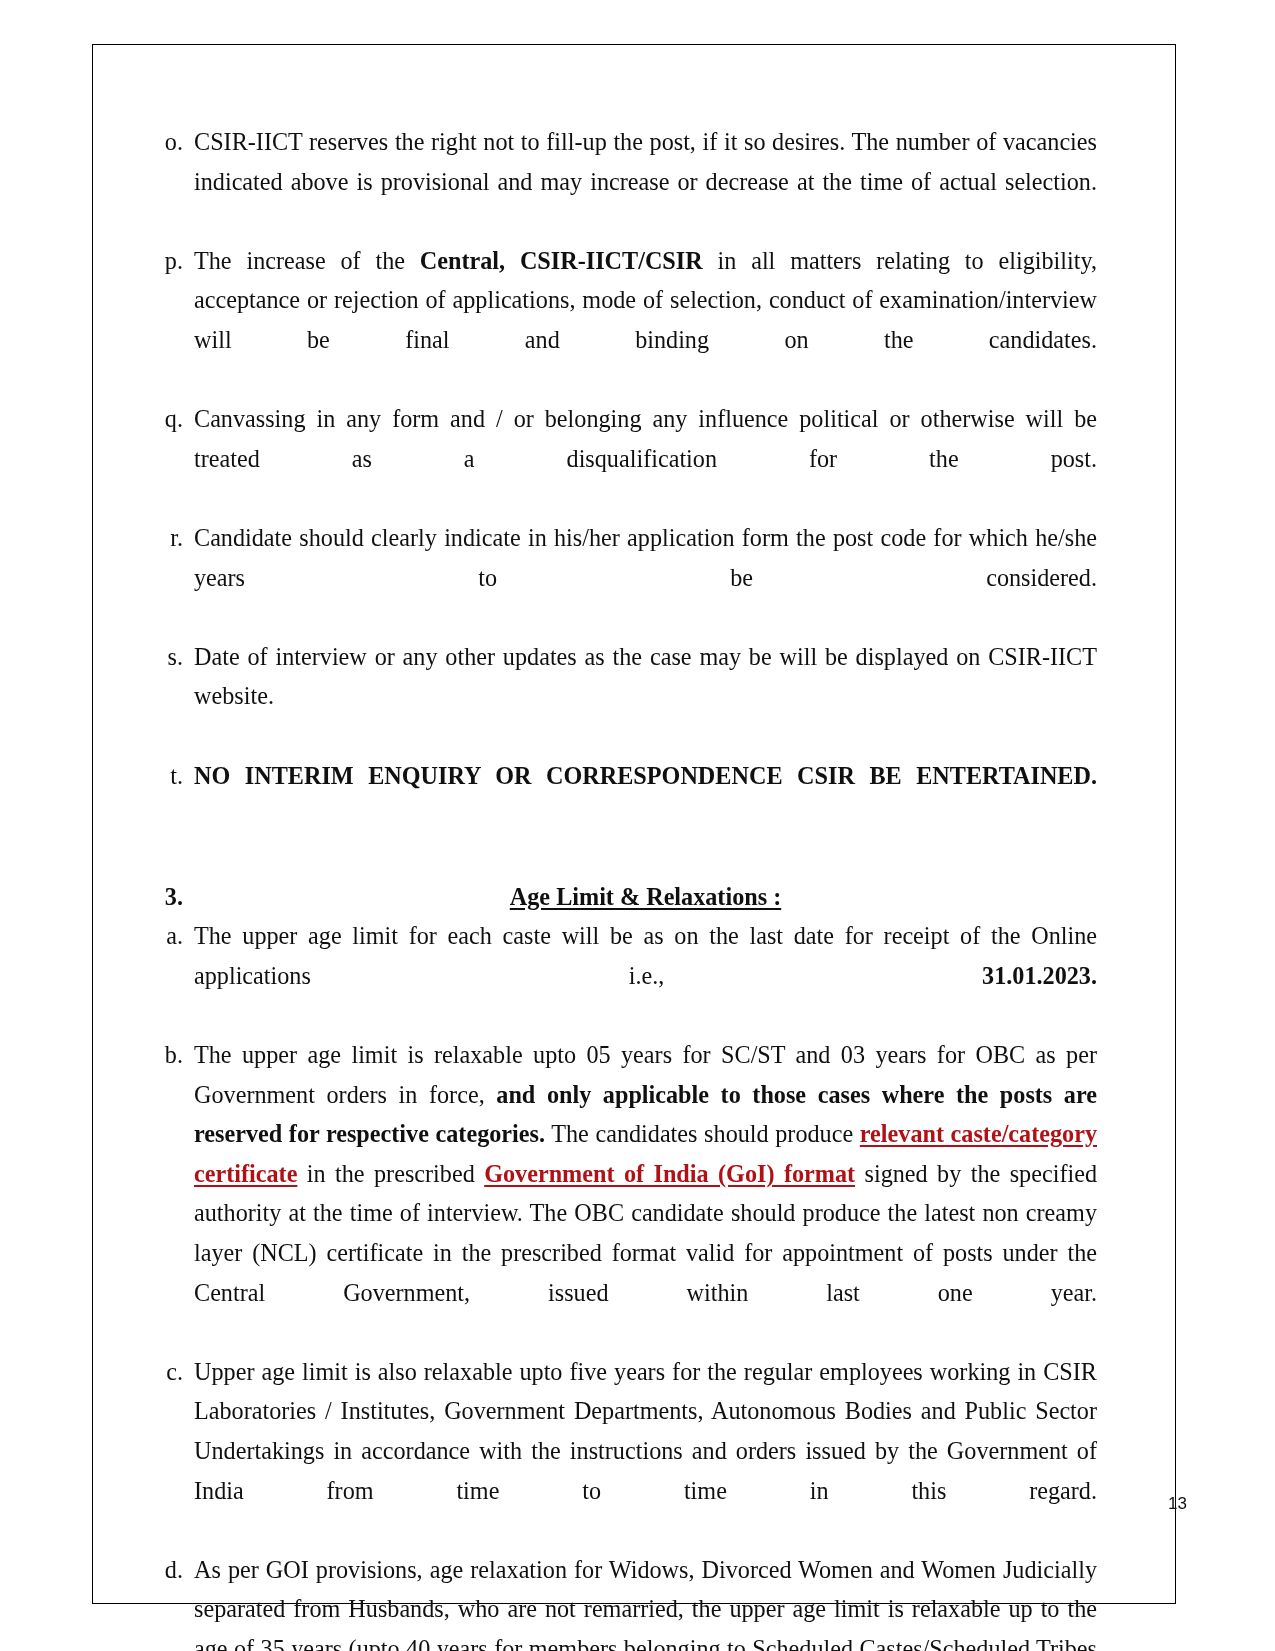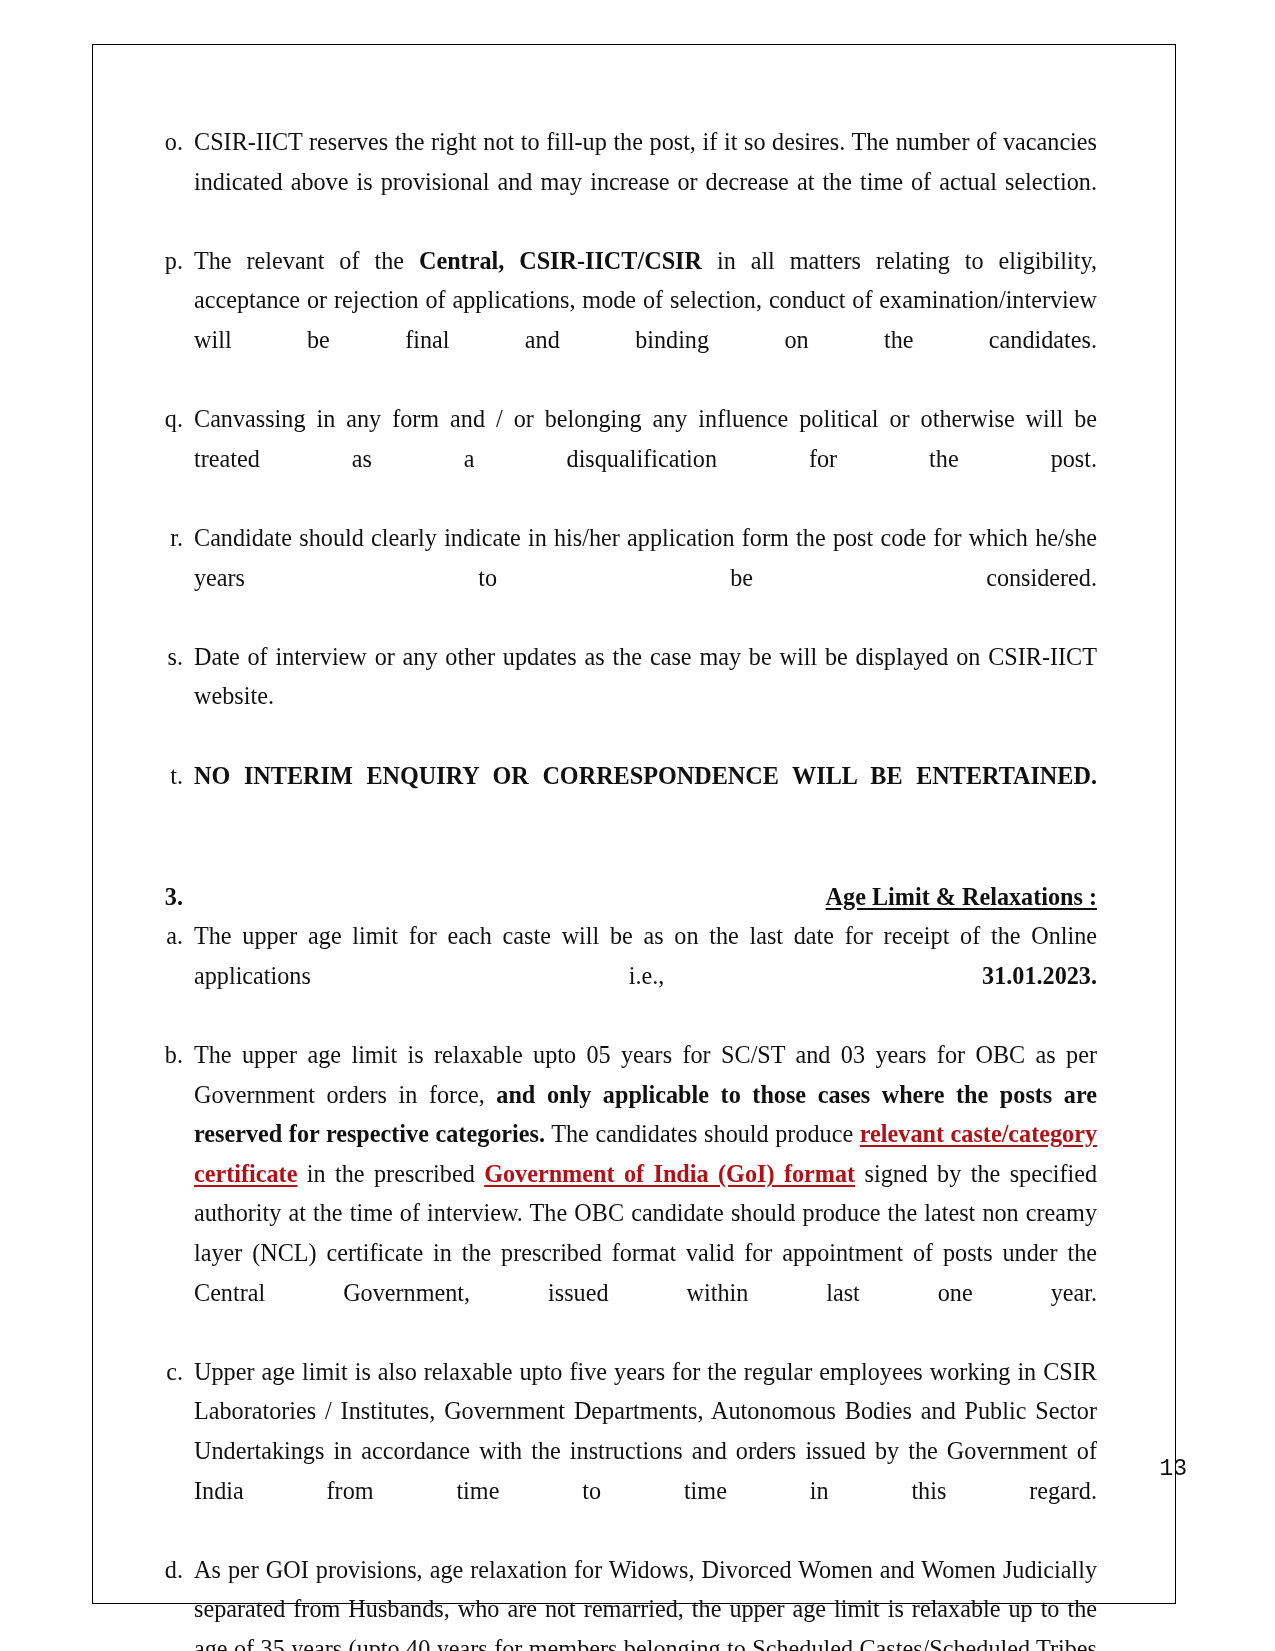--- a/index.html
+++ b/index.html
@@ -60,21 +60,21 @@
     text-align: justify;
     text-justify: inter-word;
   }
   
   .item > .body::after {
     content: "";
     display: inline-block;
     width: 100%;
   }
   .nojustify > .body {
-    text-align: right;
+    text-align: center;
   }
   .nojustify > .body::after { content: none; }
 
   b, .b { font-weight: bold; }
   .redbu { color: #B01116; font-weight: bold; text-decoration: underline; text-underline-offset: 3px; }
   .bu { font-weight: bold; text-underline-offset: 3px; }
 
   .heading-row {
     margin-top: 30px;
     font-weight: bold;
@@ -82,59 +82,59 @@
     line-height: 39.6px;
   }
   .heading-row .hnum { font-weight: bold; }
   .heading-row .htext { font-weight: bold; text-decoration: underline; text-underline-offset: 3px; }
 
   .gap-after-t { height: 12px; }
 
   .page-number {
     position: absolute;
     right: 88px;
-    top: 1456px;
-    font-family: Liberation Mono, monospace;
-    font-size: 23px;
+    top: 1494px;
+    font-family: Liberation Sans, sans-serif;
+    font-size: 17px;
     color: #101010;
   }
 </style>
 </head>
 <body>
 
 <div class="page">
 
   <div class="page-border"></div>
 
   <div class="content">
 
     <div id="section2-list">
         <div class="item">
           <span class="marker">o.</span>
           <span class="body"><span>CSIR-IICT reserves the right not to fill-up the post, if it so desires.  The number of vacancies indicated above is provisional and may increase or decrease at the time of actual selection.</span></span>
         </div>
         <div class="item">
           <span class="marker">p.</span>
-          <span class="body"><span>The relevant of the </span><span class="b">Central, CSIR-IICT/CSIR</span><span> in all matters relating to eligibility, acceptance or rejection of applications, mode of selection, conduct of examination/interview will be final and binding on the candidates.</span></span>
+          <span class="body"><span>The increase of the </span><span class="b">Central, CSIR-IICT/CSIR</span><span> in all matters relating to eligibility, acceptance or rejection of applications, mode of selection, conduct of examination/interview will be final and binding on the candidates.</span></span>
         </div>
         <div class="item">
           <span class="marker">q.</span>
           <span class="body"><span>Canvassing in any form and / or belonging any influence political or otherwise will be treated as a disqualification for the post.</span></span>
         </div>
         <div class="item">
           <span class="marker">r.</span>
           <span class="body"><span>Candidate should clearly indicate in his/her application form the post code for which he/she years to be considered.</span></span>
         </div>
         <div class="item">
           <span class="marker">s.</span>
           <span class="body"><span>Date of interview or any other updates as the case may be will be displayed on CSIR-IICT website.</span></span>
         </div>
         <div class="item">
           <span class="marker">t.</span>
-          <span class="body"><span class="b">NO INTERIM ENQUIRY OR CORRESPONDENCE WILL BE ENTERTAINED.</span></span>
+          <span class="body"><span class="b">NO INTERIM ENQUIRY OR CORRESPONDENCE CSIR BE ENTERTAINED.</span></span>
         </div>
       </div>
 
     <div class="gap-after-t"></div>
 
     <div class="item heading-row nojustify">
       <span class="marker hnum">3.</span>
       <span class="body"><span class="htext">Age Limit &amp; Relaxations :</span></span>
     </div>
 

